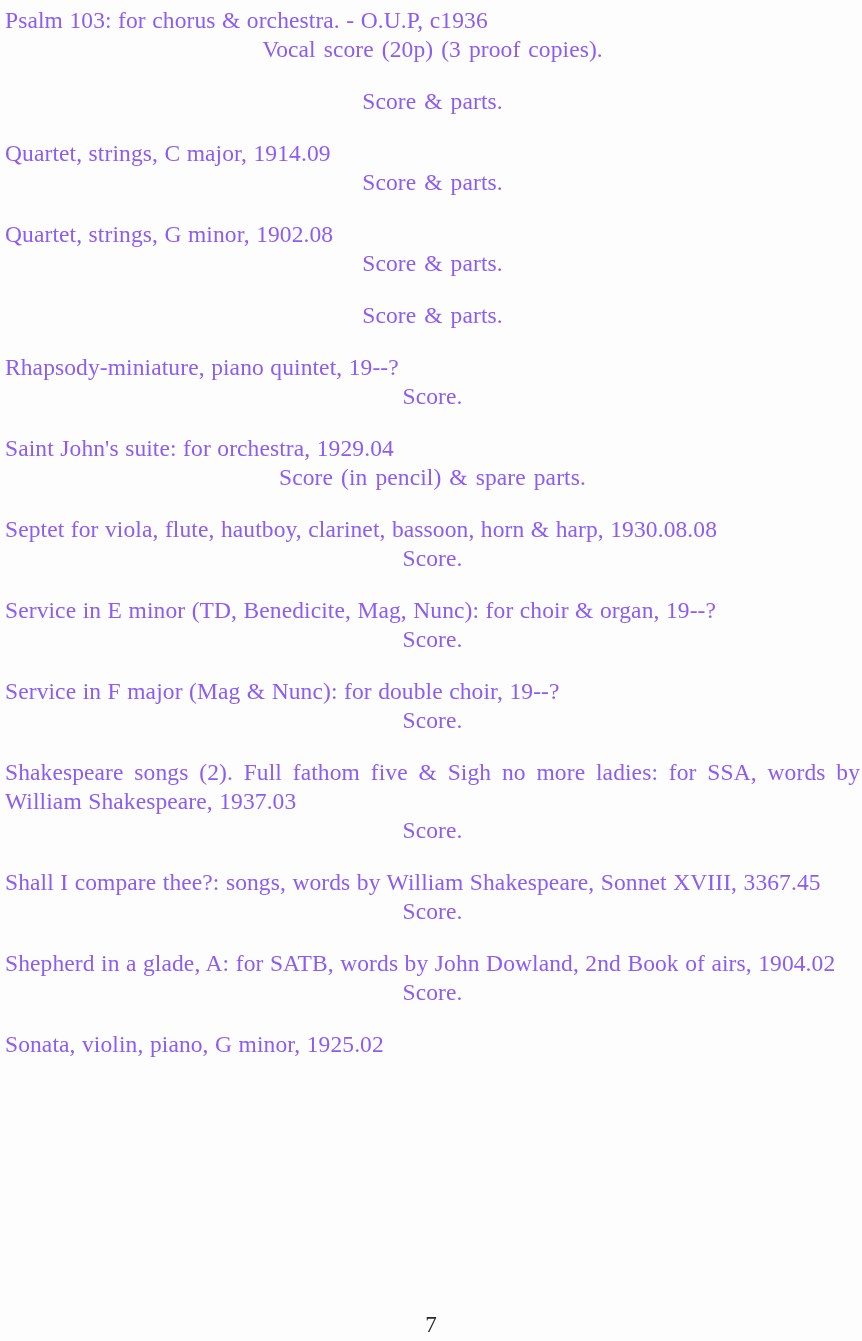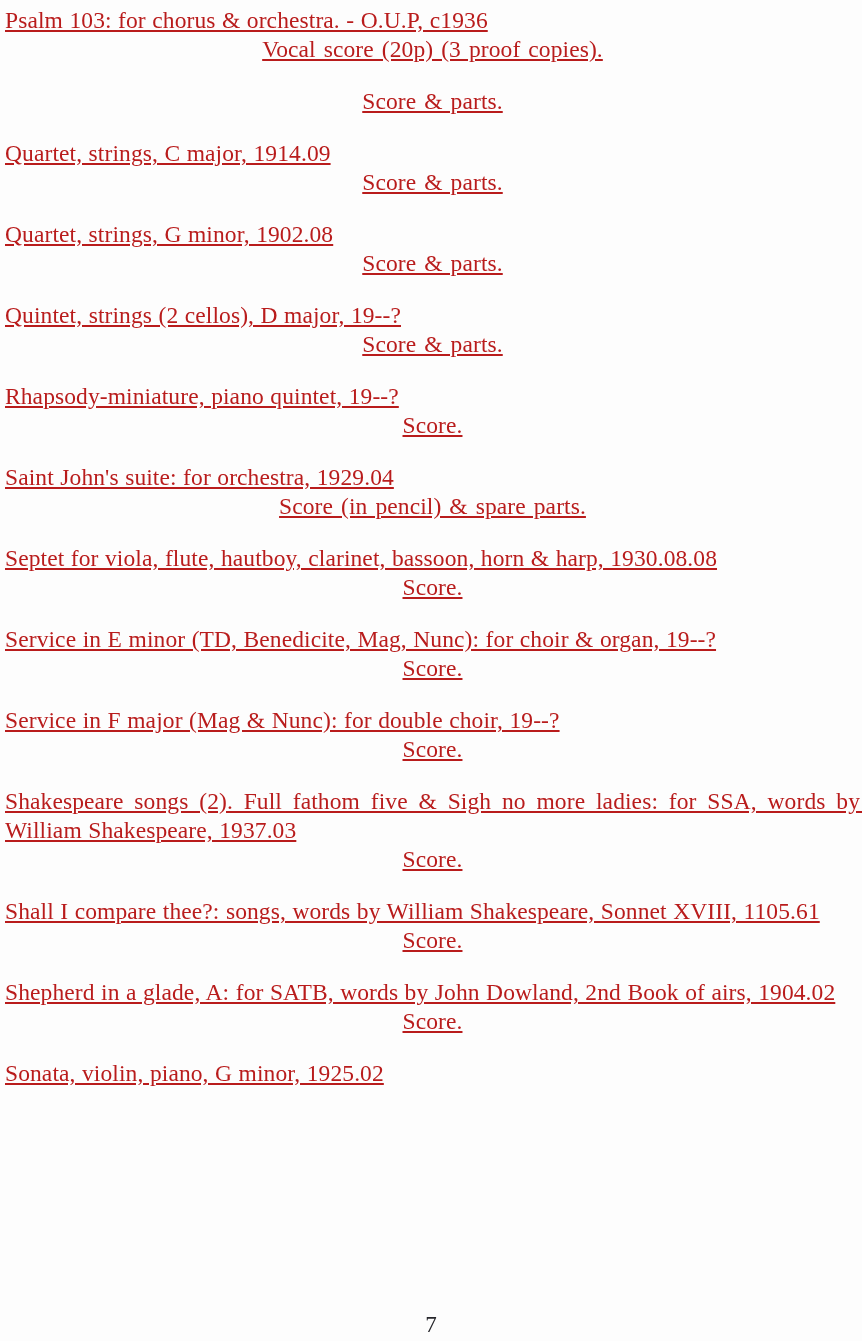--- a/index.html
+++ b/index.html
@@ -45,25 +45,24 @@
   }
 
   .entry:last-child {
     margin-bottom: 8px;
   }
 
   .line {
     display: block;
     font-size: 23.5px;
     line-height: 29px;
-    color: #b91c1c;
+    color: #8b5cf6;
     letter-spacing: 0.1px;
     white-space: pre-wrap;
     text-rendering: optimizeLegibility;
-    text-decoration: underline;
   }
 
   
   .line.title {
     text-align: justify;
     text-align-last: left;
     word-spacing: 0.5px;
   }
 
   .line.statement {
@@ -99,21 +98,20 @@
       </div>
       <div class="entry">
         <span class="line title">Quartet, strings, C major, 1914.09</span>
         <span class="line statement">Score &amp; parts.</span>
       </div>
       <div class="entry">
         <span class="line title">Quartet, strings, G minor, 1902.08</span>
         <span class="line statement">Score &amp; parts.</span>
       </div>
       <div class="entry">
-        <span class="line title">Quintet, strings (2 cellos), D major, 19--?</span>
         <span class="line statement">Score &amp; parts.</span>
       </div>
       <div class="entry">
         <span class="line title">Rhapsody-miniature, piano quintet, 19--?</span>
         <span class="line statement">Score.</span>
       </div>
       <div class="entry">
         <span class="line title">Saint John's suite: for orchestra, 1929.04</span>
         <span class="line statement">Score (in pencil) &amp; spare parts.</span>
       </div>
@@ -127,21 +125,21 @@
       </div>
       <div class="entry">
         <span class="line title">Service in F major (Mag &amp; Nunc): for double choir, 19--?</span>
         <span class="line statement">Score.</span>
       </div>
       <div class="entry">
         <span class="line title">Shakespeare songs (2). Full fathom five &amp; Sigh no more ladies: for SSA, words by William Shakespeare, 1937.03</span>
         <span class="line statement">Score.</span>
       </div>
       <div class="entry">
-        <span class="line title">Shall I compare thee?: songs, words by William Shakespeare, Sonnet XVIII, 1105.61</span>
+        <span class="line title">Shall I compare thee?: songs, words by William Shakespeare, Sonnet XVIII, 3367.45</span>
         <span class="line statement">Score.</span>
       </div>
       <div class="entry">
         <span class="line title">Shepherd in a glade, A: for SATB, words by John Dowland, 2nd Book of airs, 1904.02</span>
         <span class="line statement">Score.</span>
       </div>
       <div class="entry">
         <span class="line title">Sonata, violin, piano, G minor, 1925.02</span>
       </div>
     </div>

